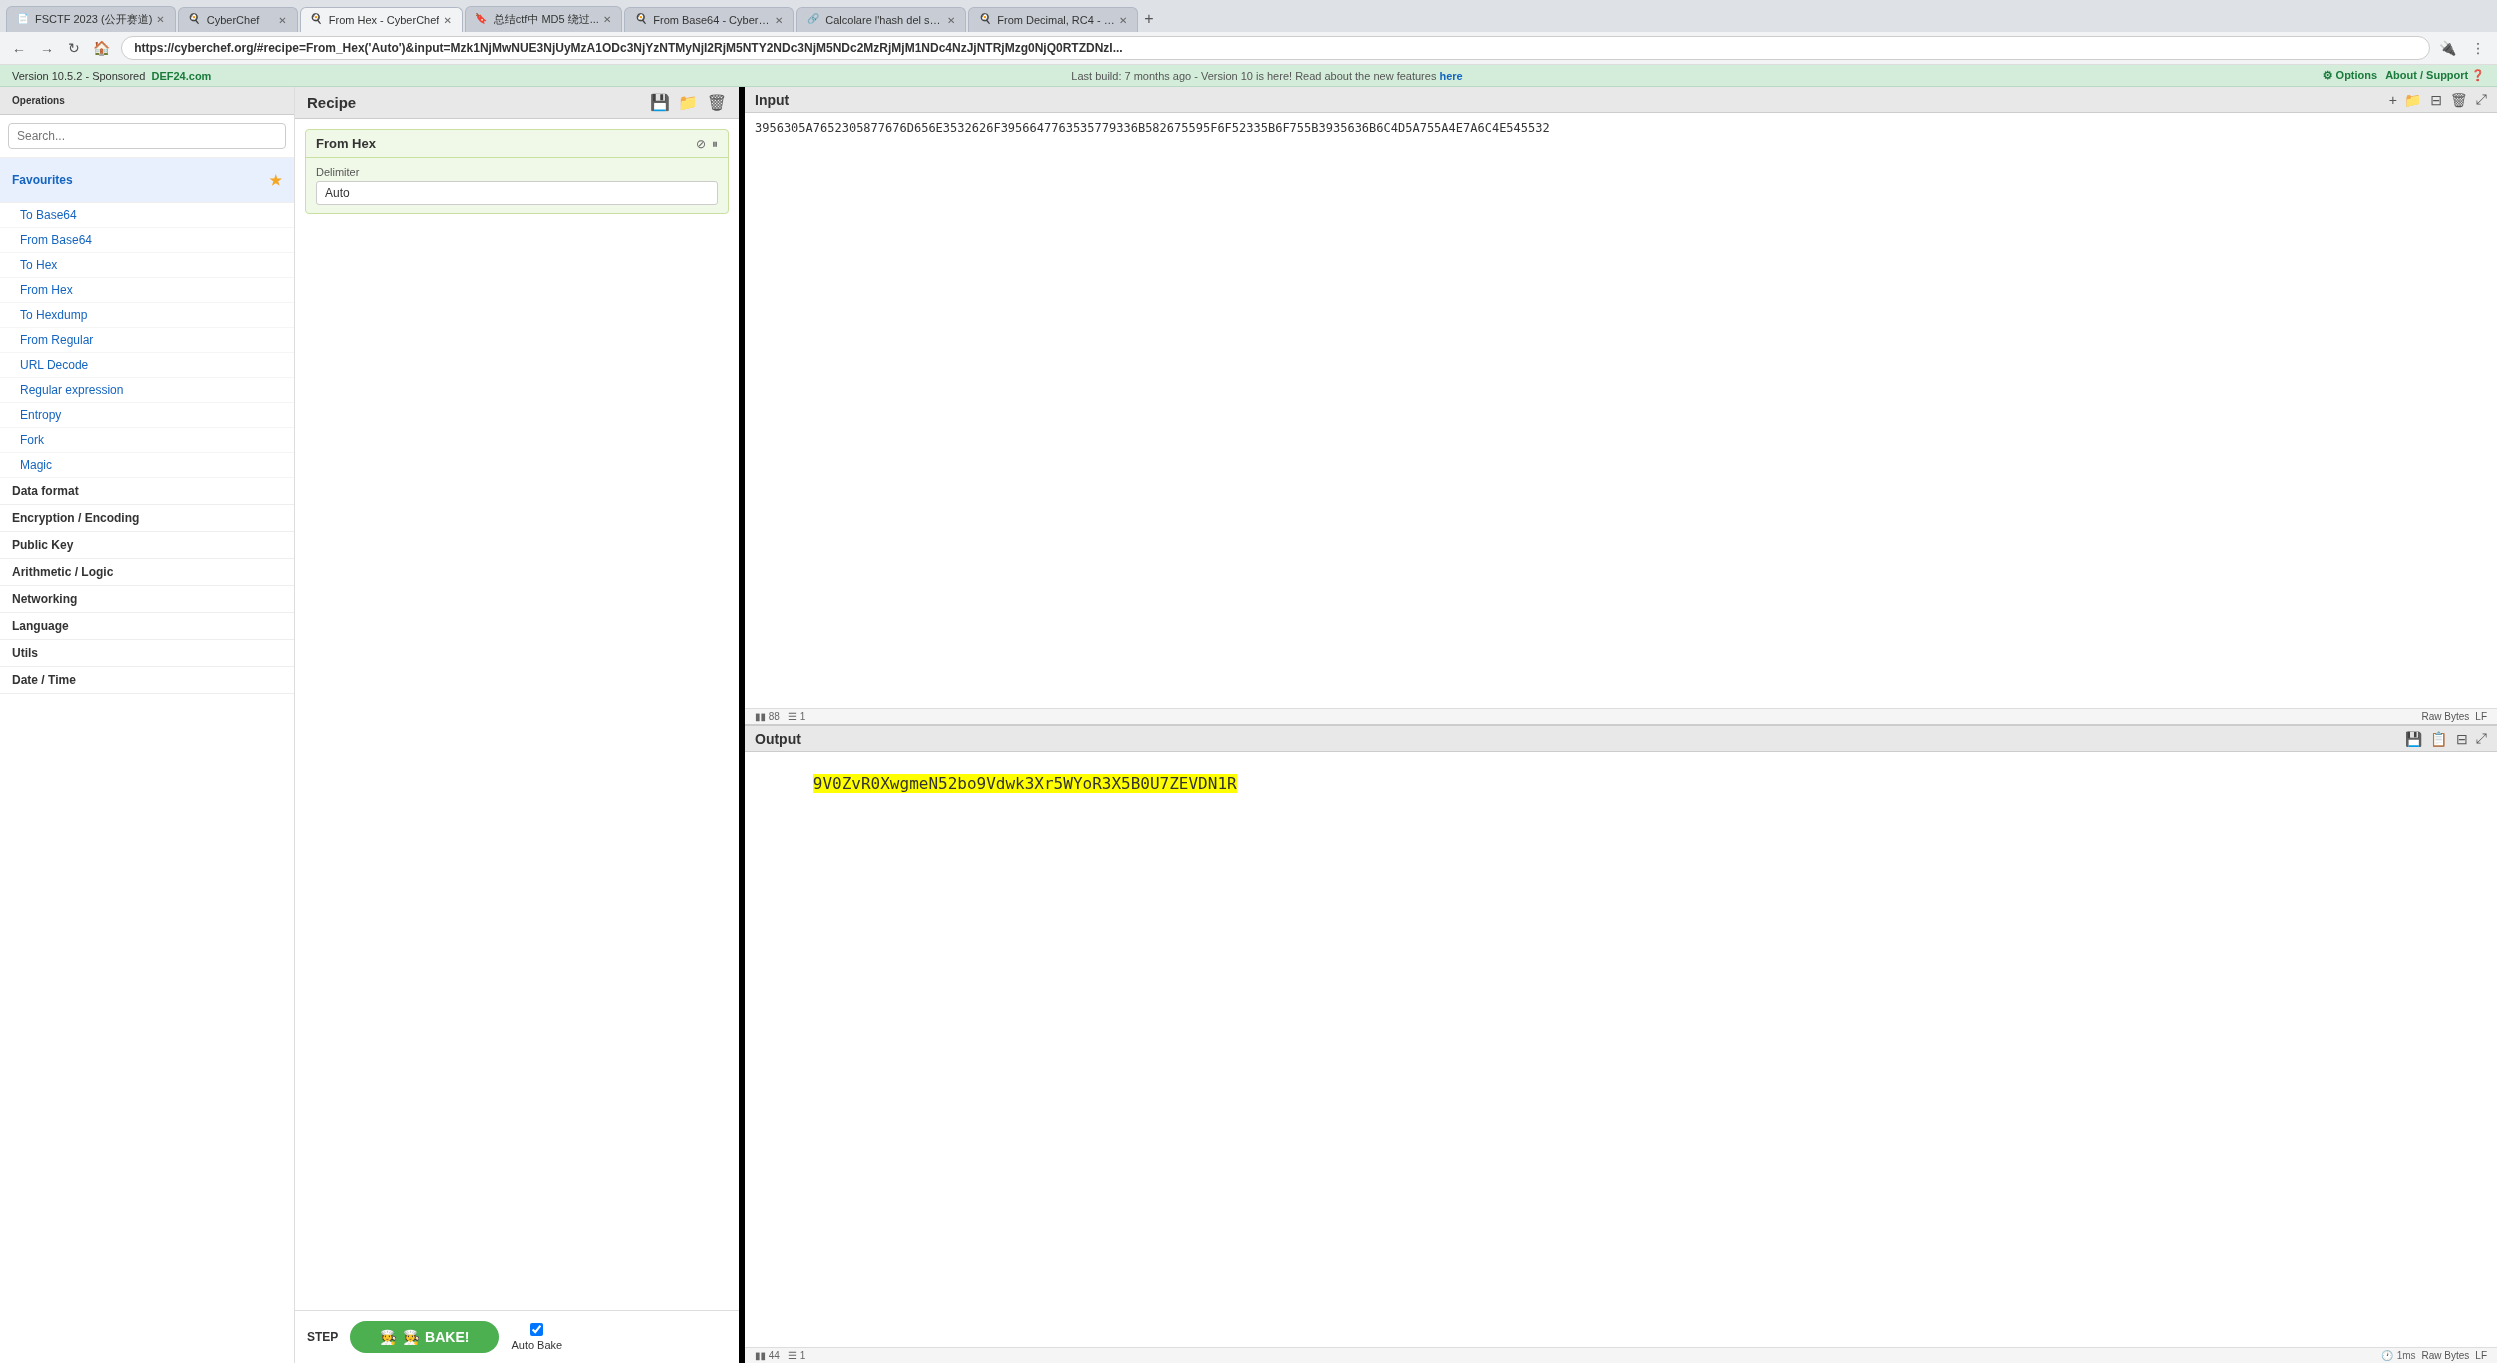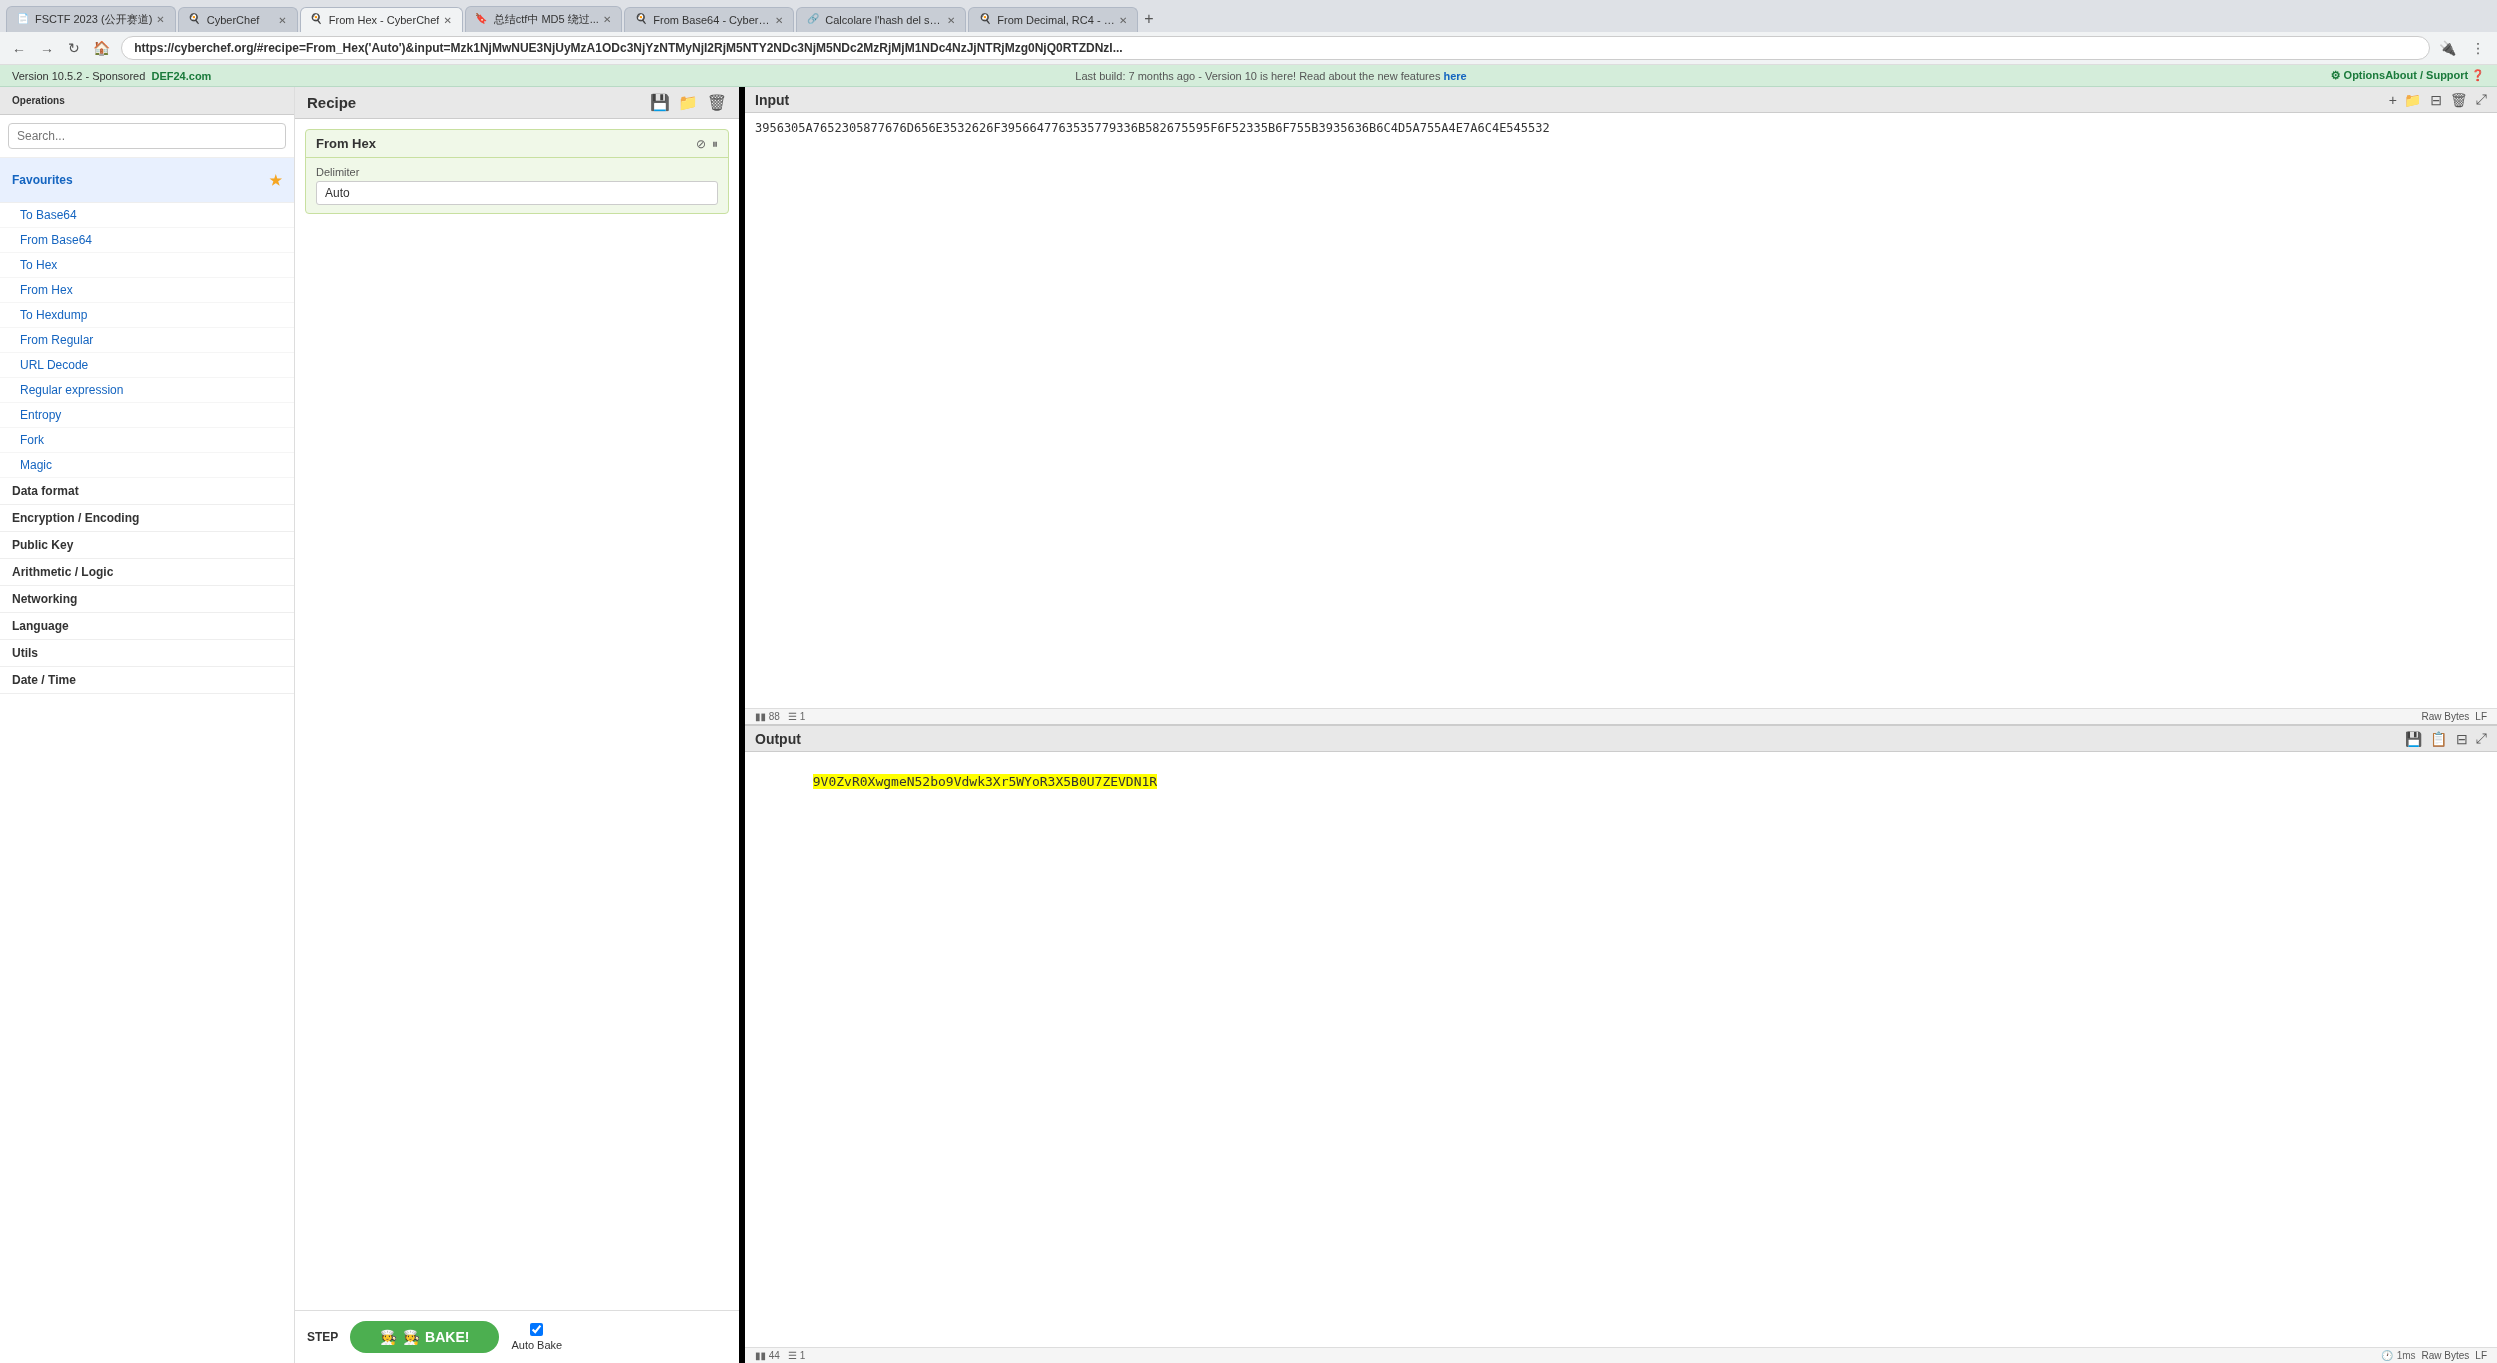--- a/index.html
+++ b/index.html
@@ -6,21 +6,21 @@
     body { font-family: Arial, sans-serif; font-size: 13px; background: #f5f5f5; overflow: hidden; height: 100vh; display: flex; flex-direction: column; }
     .nav-bar { background: #f1f3f4; padding: 4px 8px; display: flex; align-items: center; gap: 6px; border-bottom: 1px solid #ddd; }
     .nav-btn { background: none; border: none; cursor: pointer; padding: 4px; color: #555; font-size: 14px; }
     .address-bar { flex: 1; background: white; border: 1px solid #ccc; border-radius: 16px; padding: 4px 12px; font-size: 12px; color: #333; font-weight: bold; }
 
     
     .sponsor-bar { background: #d4edda; padding: 4px 12px; display: flex; align-items: center; justify-content: space-between; font-size: 11px; color: #333; border-bottom: 1px solid #b8dac5; }
     .sponsor-bar a { color: #1a7a3b; font-weight: bold; text-decoration: none; }
     .sponsor-middle { color: #555; }
     .sponsor-middle a { color: #1565c0; }
-    .sponsor-right { display: flex; gap: 0; align-items: center; }
+    .sponsor-right { display: flex; gap: 8px; align-items: center; }
     .options-link { color: #555; text-decoration: none; font-size: 11px; }
     .about-link { color: #555; text-decoration: none; font-size: 11px; }
 
     
     .main-container { display: flex; flex: 1; overflow: hidden; }
 
     
     .sidebar { width: 295px; background: white; border-right: 1px solid #ddd; display: flex; flex-direction: column; overflow: hidden; }
     .sidebar-title { background: #e8e8e8; padding: 8px 12px; font-size: 10px; font-weight: bold; color: #333; border-bottom: 1px solid #ccc; }
     .search-box { padding: 8px; border-bottom: 1px solid #eee; }
@@ -57,21 +57,21 @@
     .io-panel { flex: 1; display: flex; flex-direction: column; overflow: hidden; }
     .io-section { display: flex; flex-direction: column; flex: 1; overflow: hidden; }
     .io-header { display: flex; align-items: center; justify-content: space-between; padding: 4px 10px; background: #e8e8e8; border-bottom: 1px solid #ccc; }
     .io-title { font-size: 14px; font-weight: bold; color: #333; }
     .io-icons { display: flex; gap: 8px; }
     .io-icon-btn { background: none; border: none; cursor: pointer; color: #555; font-size: 14px; }
     .io-text { flex: 1; padding: 8px 10px; font-family: monospace; font-size: 12px; color: #333; overflow-y: auto; word-break: break-all; white-space: pre-wrap; border: none; resize: none; background: white; }
     .io-statusbar { background: #f5f5f5; border-top: 1px solid #ddd; padding: 2px 10px; display: flex; align-items: center; gap: 8px; font-size: 10px; color: #666; justify-content: space-between; }
     .io-stats { display: flex; gap: 8px; }
     .io-actions { display: flex; gap: 6px; align-items: center; }
-    .output-highlighted { background: #ffff00; color: #333; font-family: monospace; font-size: 13px; }
+    .output-highlighted { background: #ffff00; color: #333; font-family: monospace; font-size: 16px; }
 
     
     .tabs-row { display: flex; align-items: flex-end; gap: 2px; background: #dee1e6; padding: 6px 6px 0; overflow-x: auto; }
     .tab-item { background: #c8cdd5; border-radius: 6px 6px 0 0; padding: 5px 10px; font-size: 11px; display: flex; align-items: center; gap: 4px; cursor: pointer; min-width: 120px; max-width: 170px; white-space: nowrap; overflow: hidden; border: 1px solid #b0b8c5; border-bottom: none; }
     .tab-item.active-tab { background: #f1f3f4; border-bottom-color: #f1f3f4; }
     .tab-favicon { width: 14px; height: 14px; font-size: 10px; }
     .tab-label { flex: 1; overflow: hidden; text-overflow: ellipsis; font-size: 11px; color: #333; }
     .tab-x { color: #666; font-size: 10px; flex-shrink: 0; }
     .tab-new { background: none; border: none; cursor: pointer; font-size: 16px; color: #555; padding: 4px; }
 

